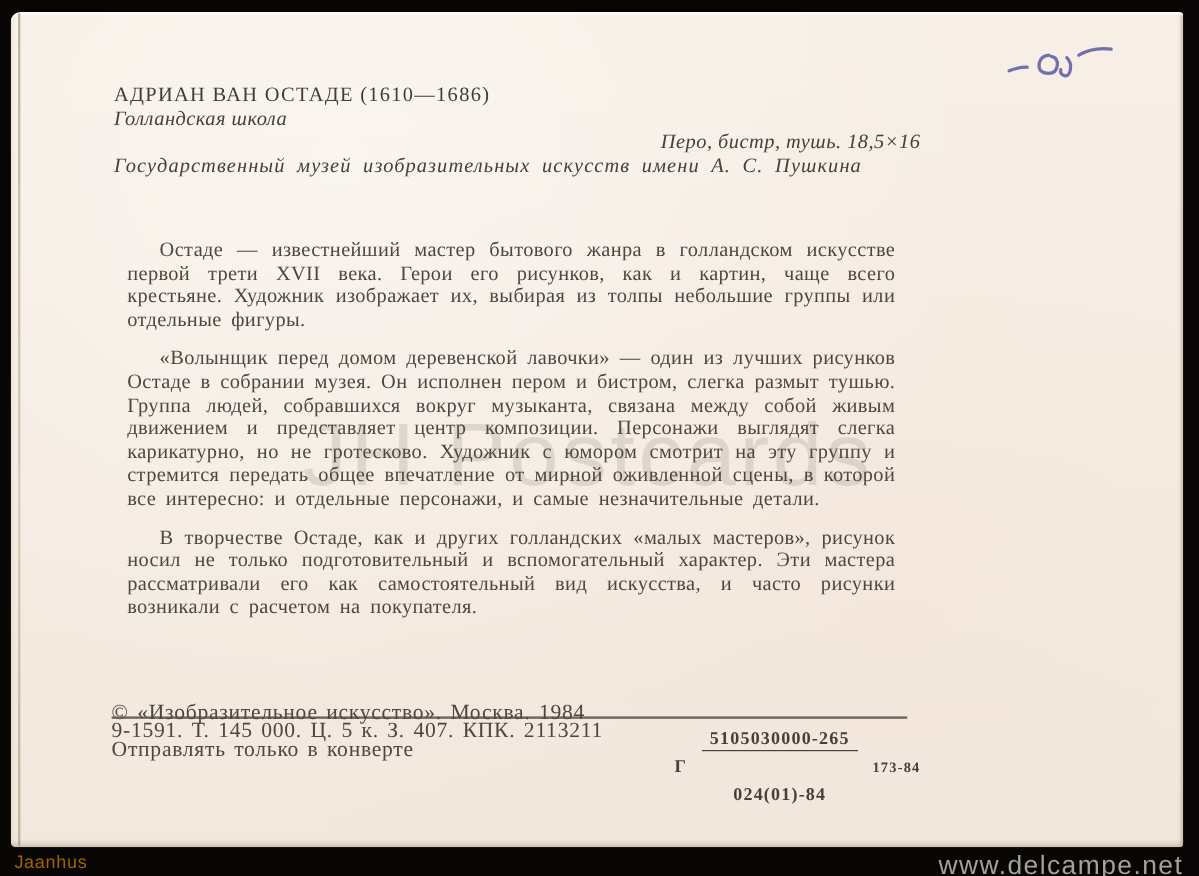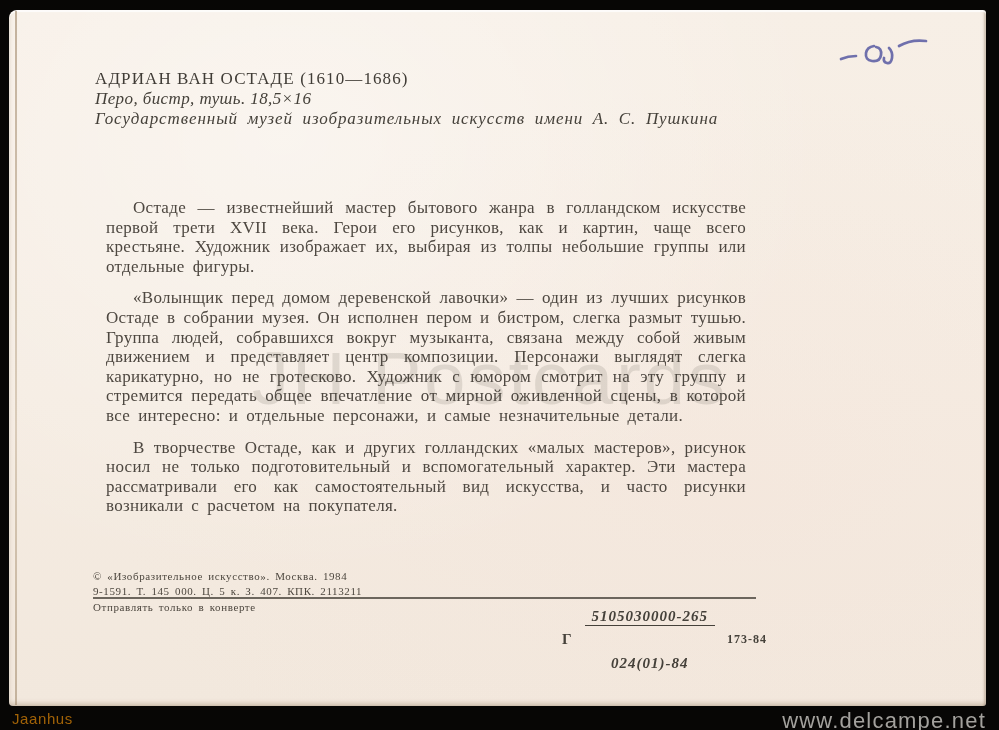--- a/index.html
+++ b/index.html
@@ -23,50 +23,50 @@
   }
   .crease{
     position:absolute;left:15px;top:11px;width:2px;height:694px;
     background:linear-gradient(180deg,rgba(150,124,92,0.55),rgba(165,140,105,0.35) 60%,rgba(150,124,92,0.5));
   }
   
   .header{position:absolute;left:95px;top:69px;width:672px;color:#45413a;}
   .h-artist{font-size:17px;line-height:20px;letter-spacing:1.1px;color:#403c36;}
   .h-school{font-size:17px;line-height:19px;font-style:italic;letter-spacing:0.4px;}
   .h-title{font-size:17px;line-height:19px;letter-spacing:0.3px;word-spacing:3px;}
-  .h-tech{font-size:17px;line-height:19.5px;font-style:italic;letter-spacing:0.4px;}
+  .h-tech{font-size:17px;line-height:19.5px;font-style:italic;letter-spacing:0.4px;text-align:right;}
   .h-museum{font-size:17px;line-height:19.5px;font-style:italic;letter-spacing:0.9px;word-spacing:4.5px;}
   
   .bodytext{
     position:absolute;left:94px;top:186px;width:664px;
     font-size:17px;line-height:19.6px;color:#4d4740;
     text-align:justify;letter-spacing:0.3px;word-spacing:3.5px;
   }
   .bodytext p{margin:12px;text-indent:27px;}
   
   .watermark{
     position:absolute;left:252px;top:336px;
     font-family:"Liberation Sans", sans-serif;
     font-size:74px;letter-spacing:3px;
     color:rgba(165,158,148,0.30);white-space:nowrap;
     user-select:none;
   }
   
   .rule{position:absolute;left:93px;top:597px;width:663px;height:2px;background:#59534b;opacity:0.88;}
   .imprint{
-    position:absolute;left:93px;top:569px;width:470px;
-    font-size:11px;line-height:15.4px;color:#4d473f;letter-spacing:0.6px;word-spacing:2px;
+    position:absolute;left:93px;top:586px;width:470px;
+    font-size:18px;line-height:15.4px;color:#4d473f;letter-spacing:0.6px;word-spacing:2px;
   }
   .catalog{
     position:absolute;left:562px;top:608px;
     display:flex;align-items:center;gap:12px;
     color:#45413a;font-weight:bold;letter-spacing:1px;
   }
   .cat-prefix{font-size:15px;}
-  .frac{text-align:center;font-size:15px;line-height:16px;font-style:italic;}
+  .frac{text-align:center;font-size:15px;line-height:16px;}
   .frac .num{display:block;padding:0 7px 1px 7px;border-bottom:1.7px solid #45413a;}
   .frac .den{display:block;padding-top:2px;margin-top:27px;}
   .cat-suffix{font-size:12px;}
   
   .handwriting{position:absolute;left:833px;top:34px;width:110px;height:42px;}
   
   .seller{
     position:absolute;left:12px;top:710px;
     font-family:"Liberation Sans", sans-serif;
     font-size:15px;color:#a16207;letter-spacing:0.6px;
@@ -82,20 +82,21 @@
 
 <div id="stage">
 
   <div class="card"></div>
   <div class="crease"></div>
 
   <div class="watermark">JH Postcards</div>
 
   <div class="header">
     <div class="h-artist">АДРИАН ВАН ОСТАДЕ (1610—1686)</div>
+    <div class="h-school">Голландская школа</div>
     <div class="h-tech">Перо, бистр, тушь. 18,5×16</div>
     <div class="h-museum">Государственный музей изобразительных искусств имени А. С. Пушкина</div>
   </div>
 
   <div class="bodytext">
     <p>Остаде — известнейший мастер бытового жанра в голландском искусстве первой трети XVII века. Герои его рисунков, как и картин, чаще всего крестьяне. Художник изображает их, выбирая из толпы небольшие группы или отдельные фигуры.</p>
     <p>«Волынщик перед домом деревенской лавочки» — один из лучших рисунков Остаде в собрании музея. Он исполнен пером и бистром, слегка размыт тушью. Группа людей, собравшихся вокруг музыканта, связана между собой живым движением и представляет центр композиции. Персонажи выглядят слегка карикатурно, но не гротесково. Художник с юмором смотрит на эту группу и стремится передать общее впечатление от мирной оживленной сцены, в которой все интересно: и отдельные персонажи, и самые незначительные детали.</p>
     <p>В творчестве Остаде, как и других голландских «малых мастеров», рисунок носил не только подготовительный и вспомогательный характер. Эти мастера рассматривали его как самостоятельный вид искусства, и часто рисунки возникали с расчетом на покупателя.</p>
   </div>
 

